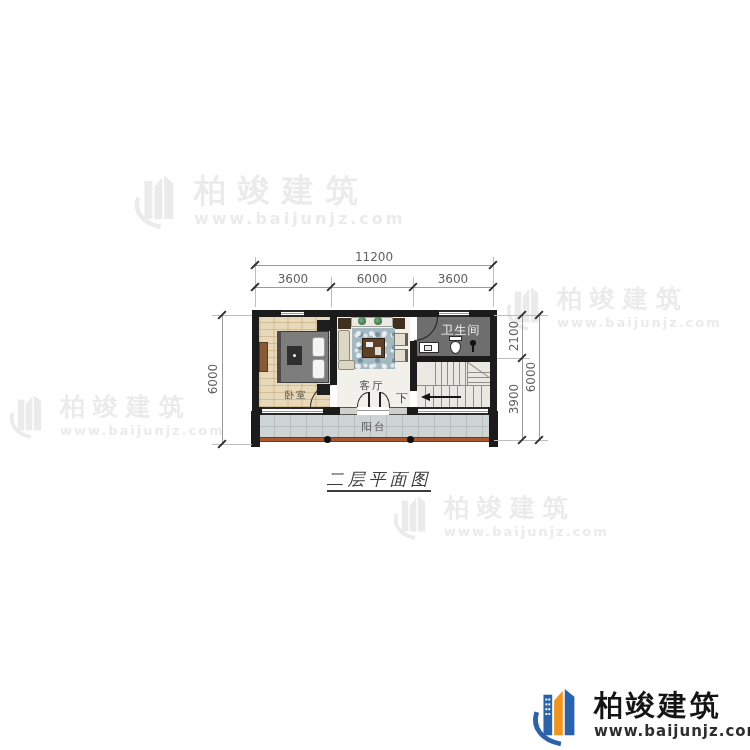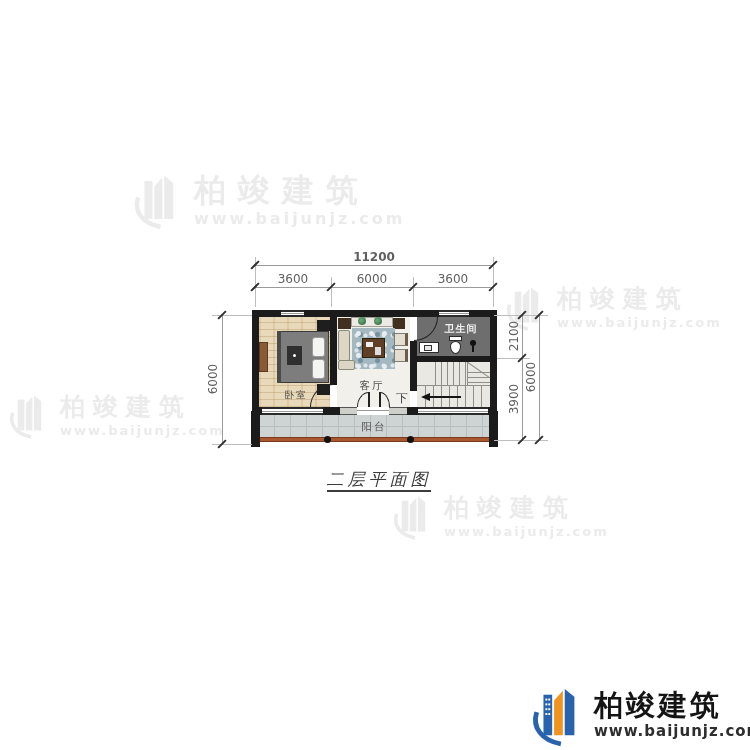--- a/index.html
+++ b/index.html
@@ -223,32 +223,32 @@
   <div class="arc-tr" style="left:380px;top:392px;width:10px;height:15px;"></div>
 
   <div class="railing" style="left:253px;top:437px;width:245px;height:5px;"></div>
   <div class="wall" style="left:251px;top:411px;width:9px;height:36px;"></div>
   <div class="wall" style="left:489px;top:411px;width:9px;height:36px;"></div>
   <div class="dot" style="left:324px;top:436px;"></div>
   <div class="dot" style="left:407px;top:436px;"></div>
 
   <div class="room-label" style="left:276px;top:389px;width:40px;font-size:9.5px;">卧室</div>
   <div class="room-label" style="left:352px;top:379px;width:40px;font-size:10.5px;">客厅</div>
-  <div class="room-label" style="left:439px;top:322px;width:44px;font-size:10px;color:#f0f0f0;letter-spacing:1px;font-weight:bold;">卫生间</div>
+  <div class="room-label" style="left:439px;top:322px;width:44px;font-size:12px;color:#f0f0f0;letter-spacing:1px;">卫生间</div>
   <div class="room-label" style="left:354px;top:420px;width:40px;font-size:10.5px;color:#555;">阳台</div>
   <div class="room-label" style="left:394px;top:391px;width:16px;font-size:11.5px;color:#333;letter-spacing:0;">下</div>
 
   <div class="extline" style="left:255px;top:257px;width:1px;height:50px;"></div>
   <div class="extline" style="left:331px;top:277px;width:1px;height:30px;"></div>
   <div class="extline" style="left:413px;top:277px;width:1px;height:30px;"></div>
   <div class="extline" style="left:493px;top:257px;width:1px;height:50px;"></div>
   <div class="dimline" style="left:255px;top:265px;width:238px;height:1px;"></div>
   <div class="tick" style="left:255px;top:265px;"></div>
   <div class="tick" style="left:493px;top:265px;"></div>
-  <div class="dim-label" style="left:334px;top:250px;width:80px;font-weight:bold;">11200</div>
+  <div class="dim-label" style="left:334px;top:250px;width:80px;">11200</div>
   <div class="dimline" style="left:255px;top:287px;width:238px;height:1px;"></div>
   <div class="tick" style="left:255px;top:287px;"></div>
   <div class="tick" style="left:331px;top:287px;"></div>
   <div class="tick" style="left:413px;top:287px;"></div>
   <div class="tick" style="left:493px;top:287px;"></div>
   <div class="dim-label" style="left:253px;top:272px;width:80px;">3600</div>
   <div class="dim-label" style="left:332px;top:272px;width:80px;">6000</div>
   <div class="dim-label" style="left:413px;top:272px;width:80px;">3600</div>
 
   <div class="extline" style="left:212px;top:315px;width:40px;height:1px;"></div>

